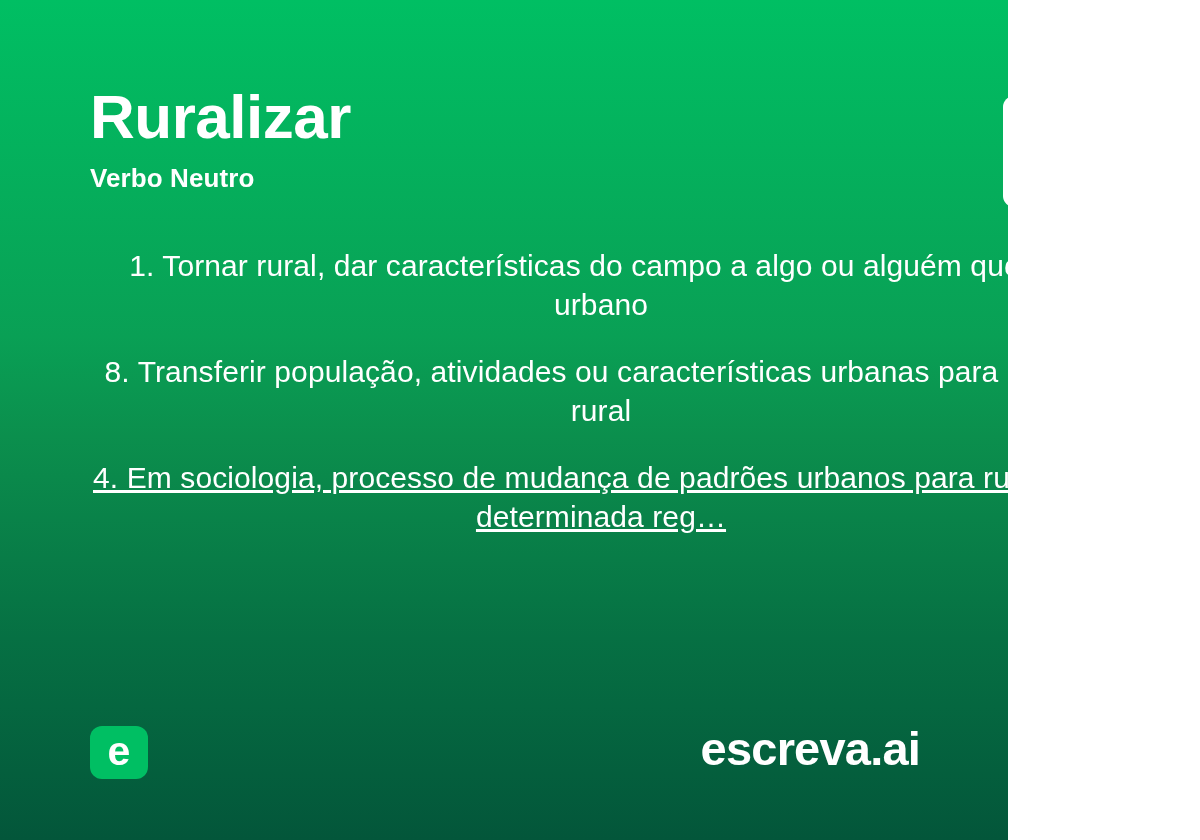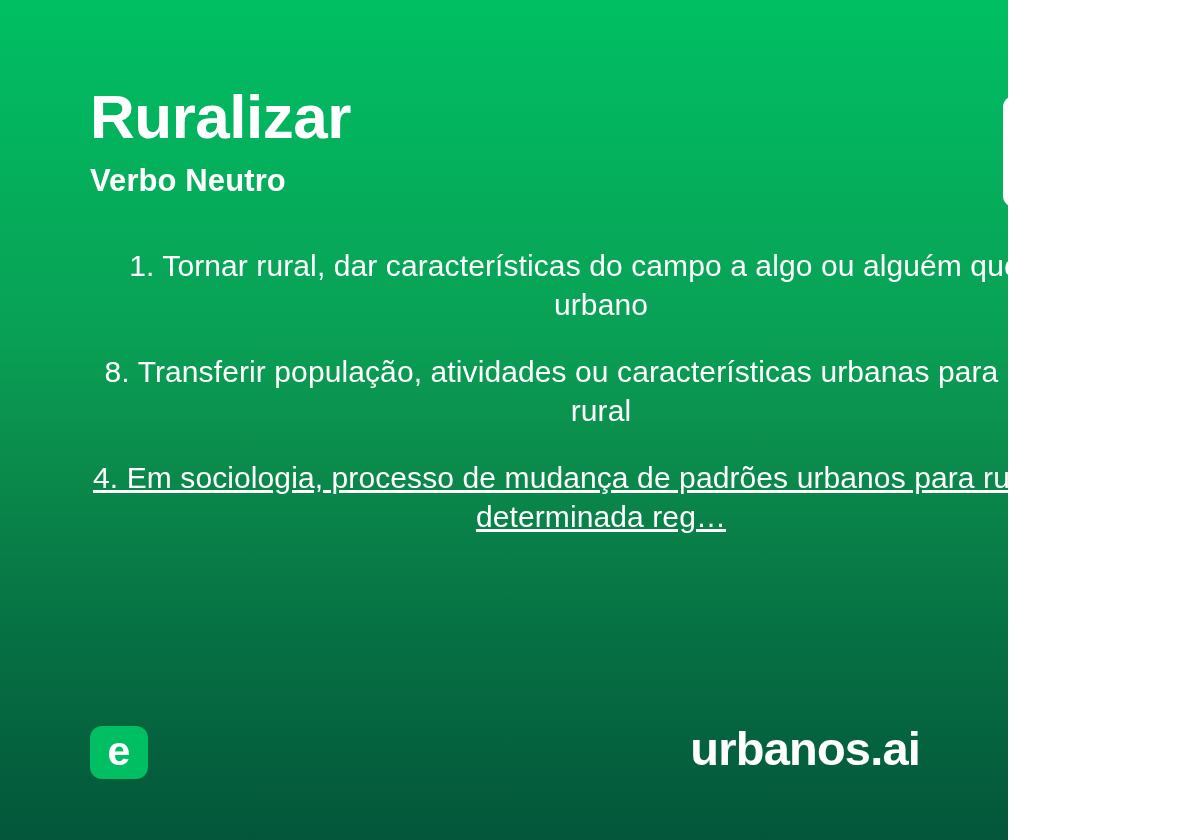--- a/index.html
+++ b/index.html
@@ -35,21 +35,21 @@
     font-size: 62px;
     font-weight: 800;
     line-height: 1.0;
     letter-spacing: -0.5px;
     color: #ffffff;
   }
 
   .word-class {
     margin: 0;
     margin-top: 16px;
-    font-size: 31px;
+    font-size: 26px;
     font-weight: 600;
     line-height: 1.1;
     color: #ffffff;
     letter-spacing: 0.1px;
   }
 
   
   .qr-card {
     position: absolute;
     left: 1003px;
@@ -315,15 +315,15 @@
   <div class="definitions">
     <p class="definition">1. Tornar rural, dar características do campo a algo ou alguém que era urbano</p>
     <p class="definition">8. Transferir população, atividades ou características urbanas para o meio rural</p>
     <p class="definition">4. Em sociologia, processo de mudança de padrões urbanos para rurais em determinada reg…</p>
   </div>
 
   <div class="footer-logo">
     <span class="footer-logo-letter">e</span>
   </div>
 
-  <div class="brand-wordmark">urbanos.ai</div>
+  <div class="brand-wordmark">escreva.ai</div>
 
 </div>
 
 </body></html>

